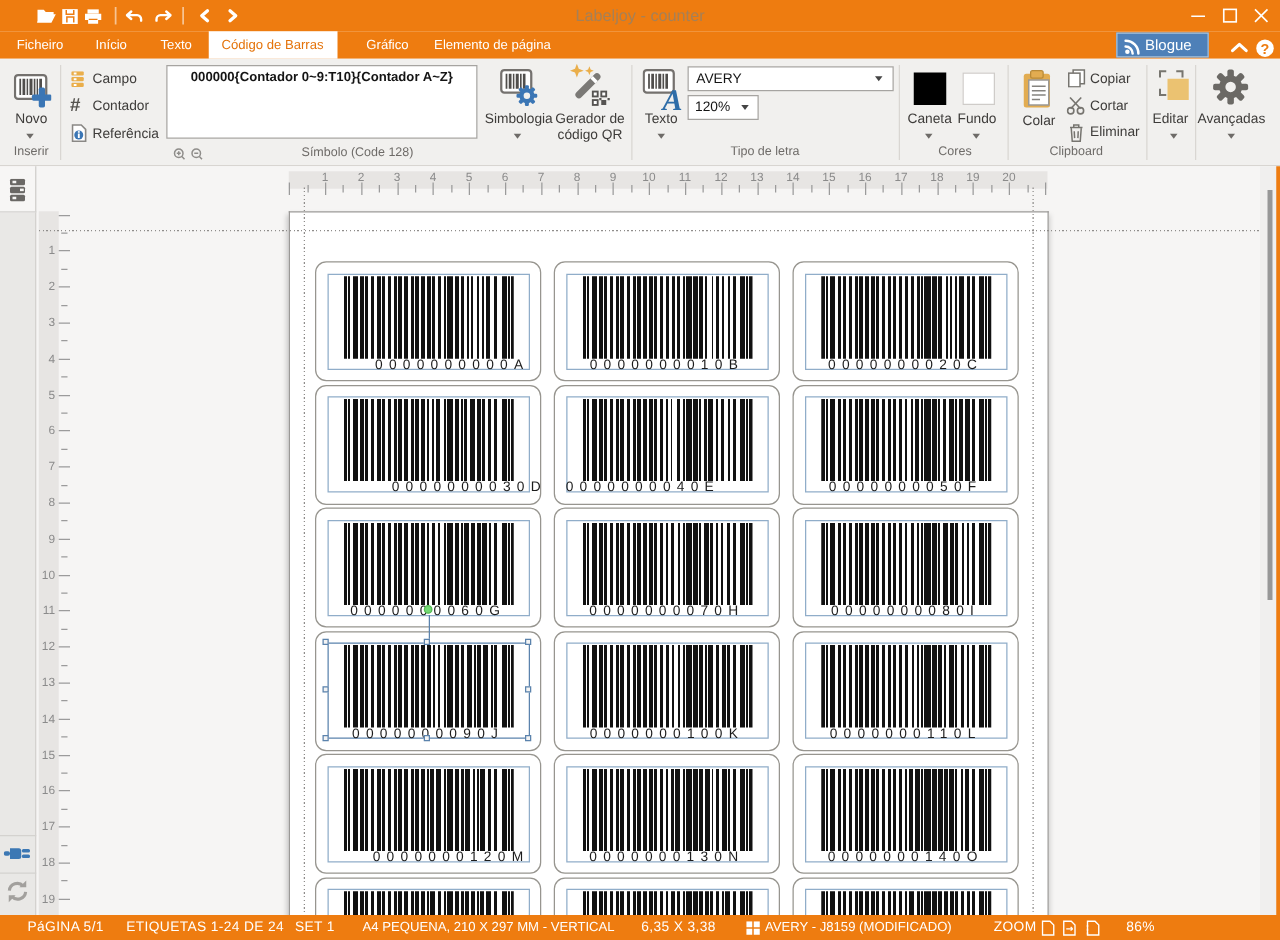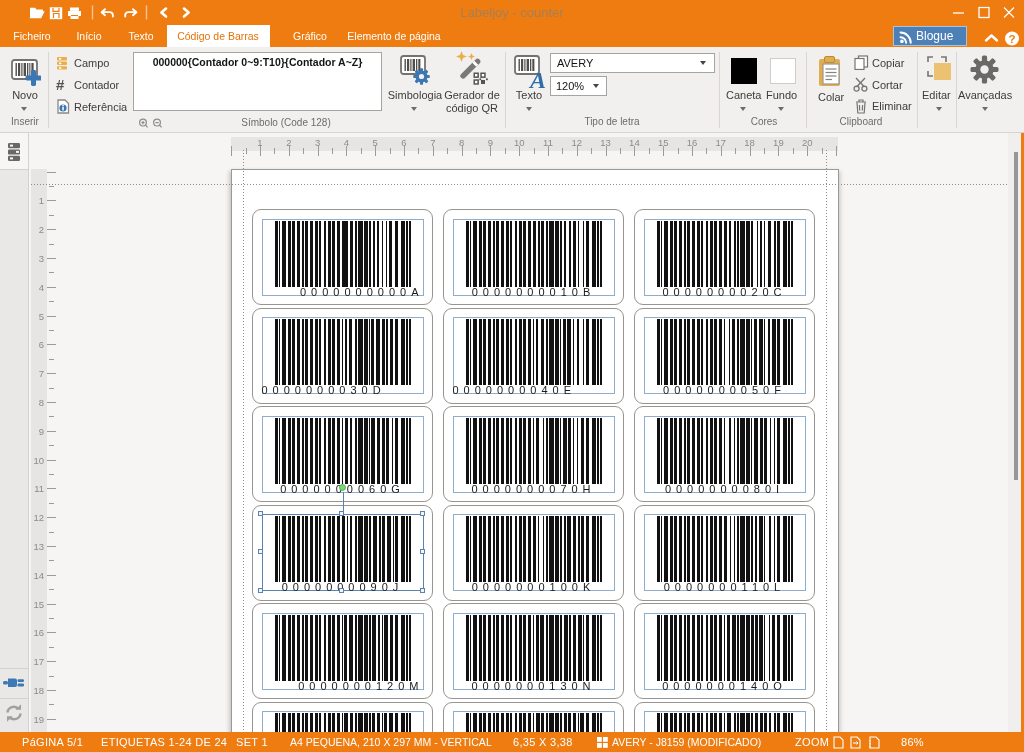--- a/index.html
+++ b/index.html
@@ -583,21 +583,21 @@
         <rect x="100.79" y="0" width="3.94" height="66"></rect>
         <rect x="106.86" y="0" width="2.73" height="66"></rect>
         <rect x="110.50" y="0" width="2.73" height="66"></rect>
         <rect x="115.36" y="0" width="2.73" height="66"></rect>
         <rect x="120.21" y="0" width="2.73" height="66"></rect>
         <rect x="126.29" y="0" width="3.94" height="66"></rect>
         <rect x="131.14" y="0" width="1.51" height="66"></rect>
         <rect x="133.57" y="0" width="2.73" height="66"></rect>
       </svg>
     </div>
-<div class="bct" style="left:261.5px;top:384.3px;width:176px;text-align:left">0000000030D</div>
+<div class="bct" style="left:261.5px;top:384.3px;width:176px;text-align:right">0000000030D</div>
 <div class="lbl" style="left:443px;top:307.8px;width:181px;height:96px"></div>
 <div class="frm" style="left:452.5px;top:317.3px;width:162px;height:77px"></div>
 <div class="abs" style="left:465.5px;top:319.3px;width:136px;height:66px">
       <svg width="136" height="66" style="position:absolute;left:0;top:0" shape-rendering="crispEdges" fill="#111">
         <rect x="0.00" y="0" width="2.73" height="66"></rect>
         <rect x="3.64" y="0" width="1.51" height="66"></rect>
         <rect x="7.29" y="0" width="3.94" height="66"></rect>
         <rect x="13.36" y="0" width="2.73" height="66"></rect>
         <rect x="17.00" y="0" width="2.73" height="66"></rect>
         <rect x="21.86" y="0" width="2.73" height="66"></rect>

